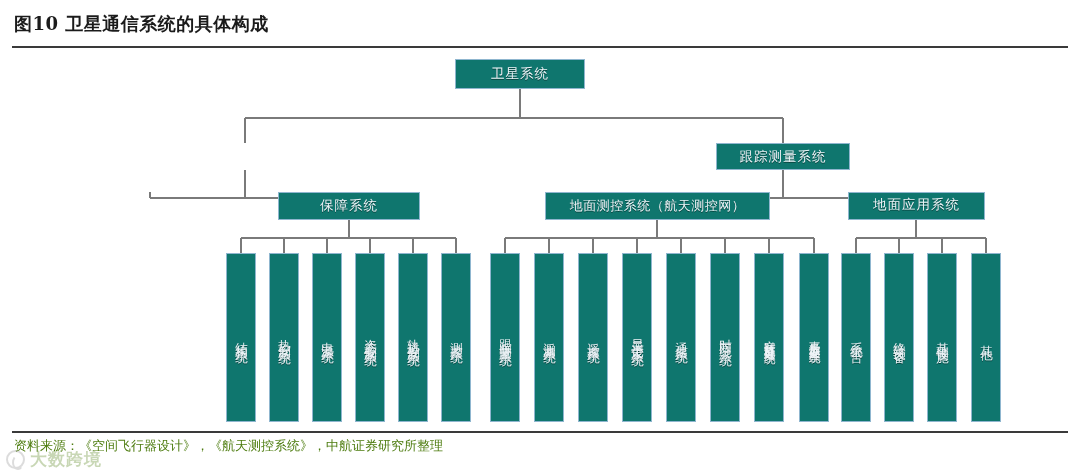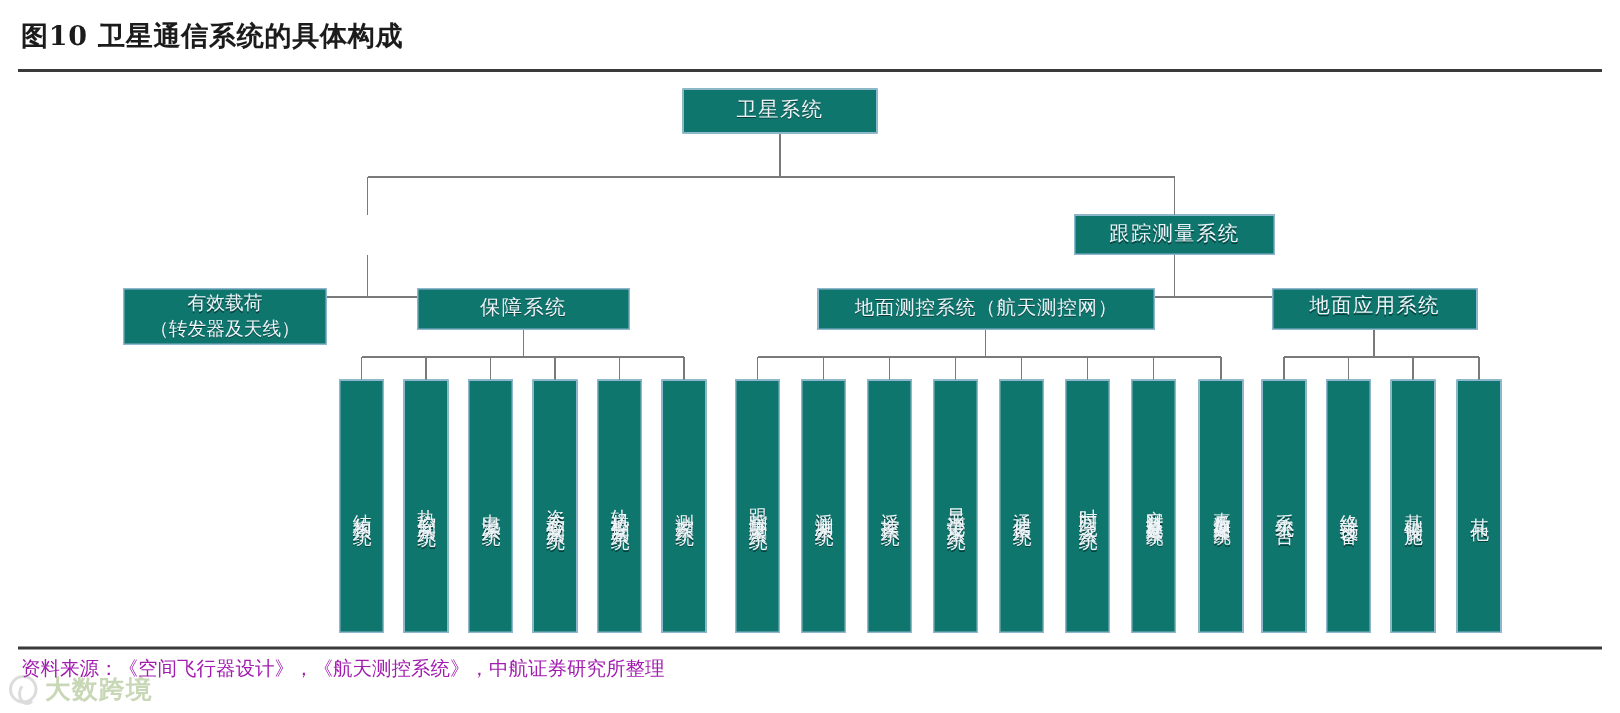--- a/index.html
+++ b/index.html
@@ -22,21 +22,21 @@
     position:absolute;left:12px;top:46px;width:1056px;height:2px;
     background:#3a3a3a;
   }
   .rule-bottom{
     position:absolute;left:12px;top:431px;width:1056px;height:2px;
     background:#3a3a3a;
   }
   .source{
     position:absolute;left:14px;top:437px;
     font-family:Liberation Serif, serif;
-    font-size:13px;color:#a21caf;white-space:nowrap;
+    font-size:13px;color:#4d7c0f;white-space:nowrap;
   }
 
   
   .watermark{
     position:absolute;left:6px;top:448px;
     display:flex;align-items:center;gap:5px;
     opacity:.30;pointer-events:none;
   }
   .wm-logo{
     width:19px;height:19px;border-radius:50%;
@@ -136,24 +136,20 @@
         <path d="M942,190 L942,205"></path>
         <path d="M986,190 L986,205"></path>
       </g>
     </svg>
 
     <div class="node h" style="left:455px;top:11px;width:130px;height:30px;">卫星系统</div>
 
 
     <div class="node h" style="left:716px;top:95px;width:134px;height:27px;">跟踪测量系统</div>
 
-    <div class="node two-line" style="left:82px;top:144px;width:136px;height:38px;flex-direction:column;">
-      <span>有效载荷</span>
-      <span>（转发器及天线）</span>
-    </div>
 
     <div class="node h" style="left:278px;top:144px;width:142px;height:28px;">保障系统</div>
 
     <div class="node h2" style="left:545px;top:144px;width:225px;height:28px;">地面测控系统（航天测控网）</div>
 
     <div class="node h" style="left:848px;top:144px;width:137px;height:28px;font-family:Liberation Mono, monospace;">地面应用系统</div>
 
     <div class="node leaf" style="left:226px;top:205px;width:30px;height:169px;">结构系统</div>
     <div class="node leaf" style="left:269px;top:205px;width:30px;height:169px;">热控制系统</div>
     <div class="node leaf" style="left:312px;top:205px;width:30px;height:169px;">电源系统</div>

